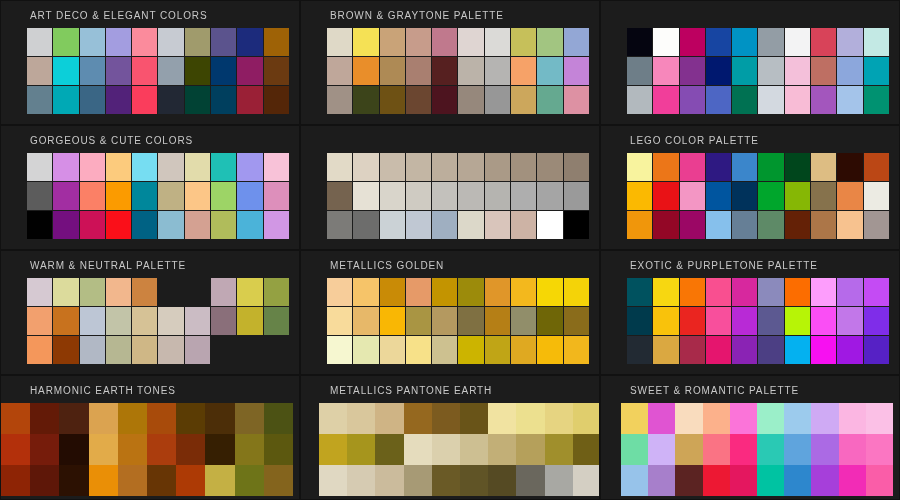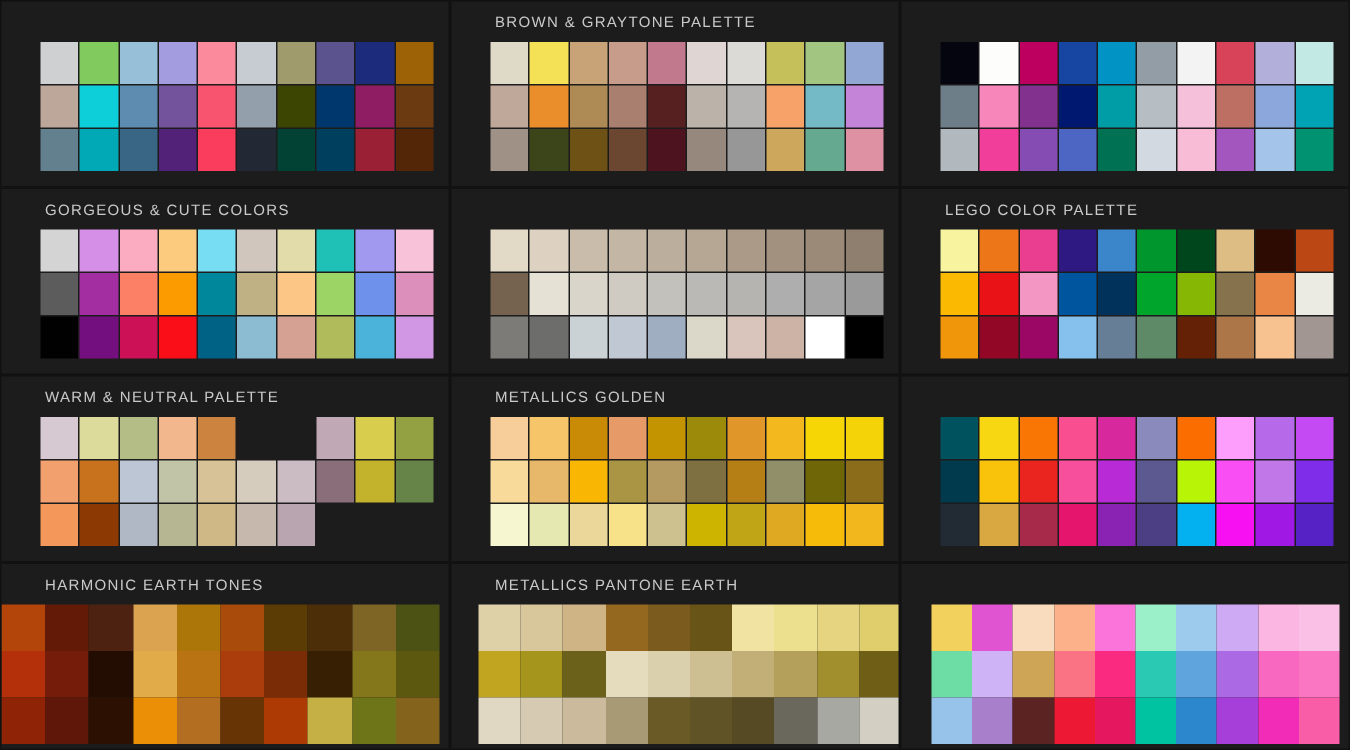--- a/index.html
+++ b/index.html
@@ -55,20 +55,21 @@
   }
   .panel.bleed-right .swatch-grid { left:0px; width:292px; }
   .panel.bleed-left  .swatch-grid { left:18px; width:282px; }
   .swatch { width:100%; height:100%; display:block; }
 </style>
 </head>
 <body>
 
 <div id="board">
     <div class="panel">
+      <div class="panel-title">ART DECO &amp; ELEGANT COLORS</div>
       <div class="swatch-grid">
         <div class="swatch" title="#cfd0d2" style="background: rgb(207, 208, 210);"></div>
         <div class="swatch" title="#81cb5e" style="background: rgb(129, 203, 94);"></div>
         <div class="swatch" title="#97c0d8" style="background: rgb(151, 192, 216);"></div>
         <div class="swatch" title="#a39de0" style="background: rgb(163, 157, 224);"></div>
         <div class="swatch" title="#fb8b9c" style="background: rgb(251, 139, 156);"></div>
         <div class="swatch" title="#c7cbd2" style="background: rgb(199, 203, 210);"></div>
         <div class="swatch" title="#a09b6c" style="background: rgb(160, 155, 108);"></div>
         <div class="swatch" title="#5b538d" style="background: rgb(91, 83, 141);"></div>
         <div class="swatch" title="#1c2b7c" style="background: rgb(28, 43, 124);"></div>
@@ -329,20 +330,21 @@
         <div class="swatch" title="#f7e189" style="background: rgb(247, 225, 137);"></div>
         <div class="swatch" title="#cdc190" style="background: rgb(205, 193, 144);"></div>
         <div class="swatch" title="#ccb400" style="background: rgb(204, 180, 0);"></div>
         <div class="swatch" title="#c0a516" style="background: rgb(192, 165, 22);"></div>
         <div class="swatch" title="#dfa921" style="background: rgb(223, 169, 33);"></div>
         <div class="swatch" title="#f6bb09" style="background: rgb(246, 187, 9);"></div>
         <div class="swatch" title="#f2b71c" style="background: rgb(242, 183, 28);"></div>
       </div>
     </div>
     <div class="panel">
+      <div class="panel-title">EXOTIC &amp; PURPLETONE PALETTE</div>
       <div class="swatch-grid">
         <div class="swatch" title="#00525f" style="background: rgb(0, 82, 95);"></div>
         <div class="swatch" title="#f7d711" style="background: rgb(247, 215, 17);"></div>
         <div class="swatch" title="#f97605" style="background: rgb(249, 118, 5);"></div>
         <div class="swatch" title="#f94f90" style="background: rgb(249, 79, 144);"></div>
         <div class="swatch" title="#d7289e" style="background: rgb(215, 40, 158);"></div>
         <div class="swatch" title="#8b8abc" style="background: rgb(139, 138, 188);"></div>
         <div class="swatch" title="#fc6d00" style="background: rgb(252, 109, 0);"></div>
         <div class="swatch" title="#fd9dfc" style="background: rgb(253, 157, 252);"></div>
         <div class="swatch" title="#b66aea" style="background: rgb(182, 106, 234);"></div>
@@ -433,20 +435,21 @@
         <div class="swatch" title="#a79a75" style="background: rgb(167, 154, 117);"></div>
         <div class="swatch" title="#6a5a26" style="background: rgb(106, 90, 38);"></div>
         <div class="swatch" title="#605426" style="background: rgb(96, 84, 38);"></div>
         <div class="swatch" title="#554a23" style="background: rgb(85, 74, 35);"></div>
         <div class="swatch" title="#6a675d" style="background: rgb(106, 103, 93);"></div>
         <div class="swatch" title="#a8a8a3" style="background: rgb(168, 168, 163);"></div>
         <div class="swatch" title="#d4cfc3" style="background: rgb(212, 207, 195);"></div>
       </div>
     </div>
     <div class="panel bleed">
+      <div class="panel-title">SWEET &amp; ROMANTIC PALETTE</div>
       <div class="swatch-grid">
         <div class="swatch" title="#f2d15d" style="background: rgb(242, 209, 93);"></div>
         <div class="swatch" title="#e054d2" style="background: rgb(224, 84, 210);"></div>
         <div class="swatch" title="#f9dcbe" style="background: rgb(249, 220, 190);"></div>
         <div class="swatch" title="#fcb18b" style="background: rgb(252, 177, 139);"></div>
         <div class="swatch" title="#fb74d9" style="background: rgb(251, 116, 217);"></div>
         <div class="swatch" title="#9befc9" style="background: rgb(155, 239, 201);"></div>
         <div class="swatch" title="#9ccbed" style="background: rgb(156, 203, 237);"></div>
         <div class="swatch" title="#cfaaf4" style="background: rgb(207, 170, 244);"></div>
         <div class="swatch" title="#fbb6e2" style="background: rgb(251, 182, 226);"></div>

